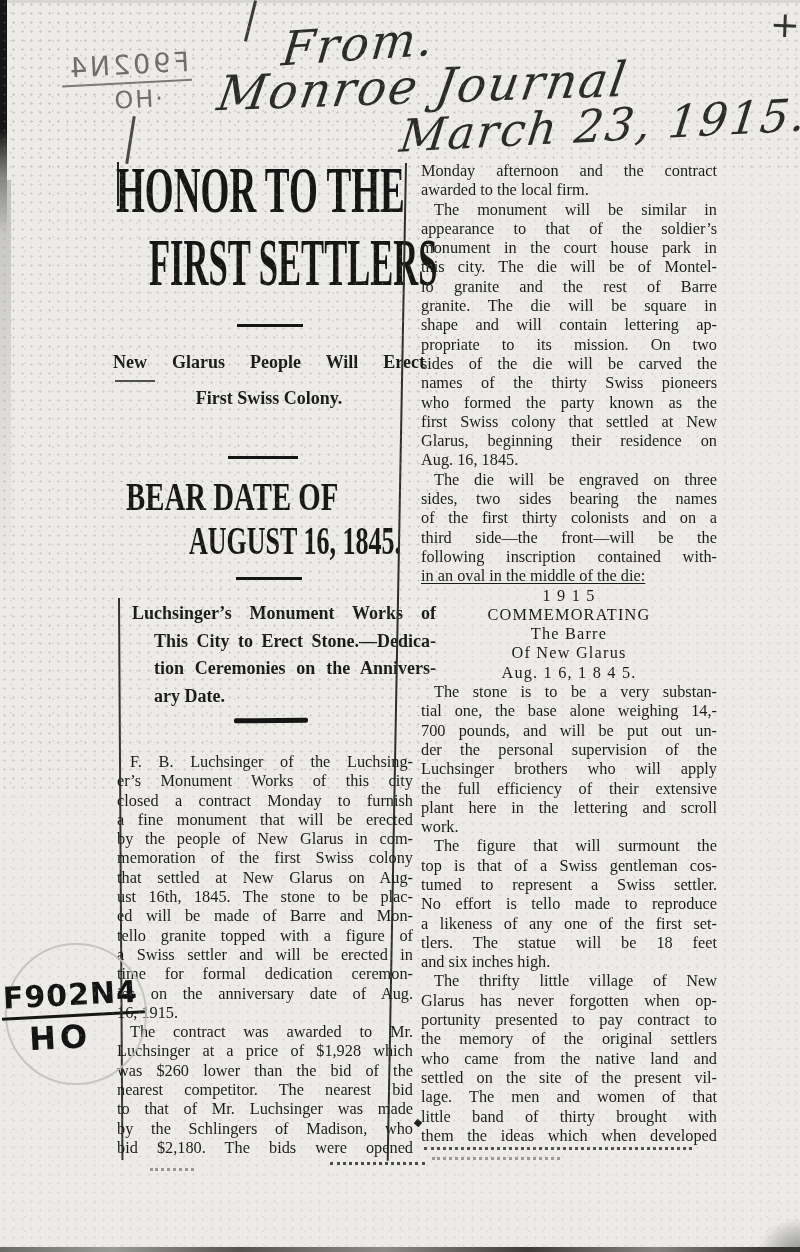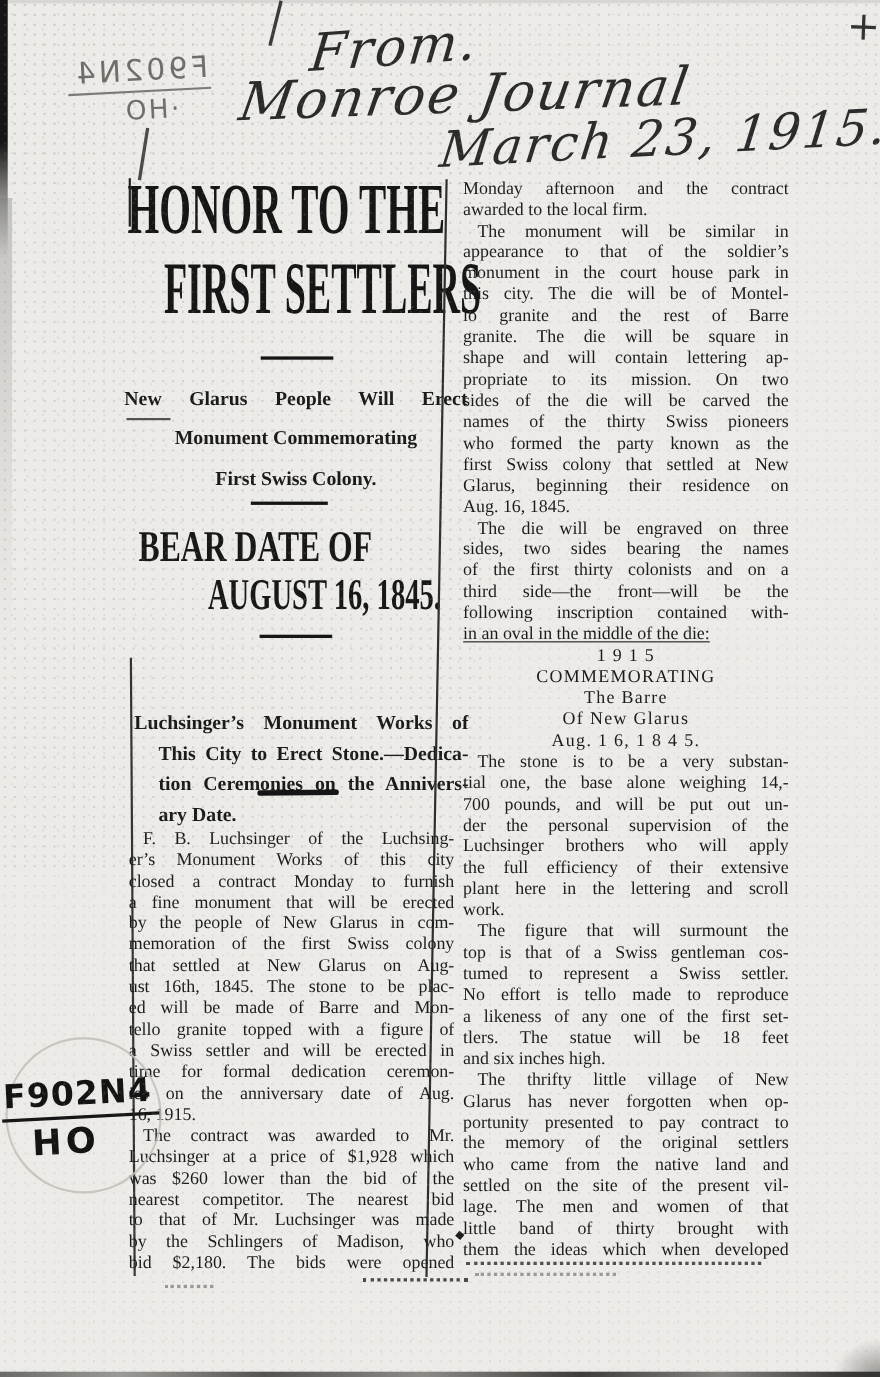--- a/index.html
+++ b/index.html
@@ -73,21 +73,21 @@
   .ln.ind{text-indent:13px;}
   .ln.ul{text-decoration:underline;text-underline-offset:2px;}
   .ln.cen{text-align:center;text-align-last:center;}
   .ln.hang{padding-left:22px;}
   .insc{letter-spacing:1.2px;}
   .body-col{position:absolute;font-size:16.3px;line-height:19.3px;width:296px;}
   .left-body{left:117px;top:752px;}
   .right-body{left:421px;top:161px;}
   .subhead{position:absolute;left:113px;top:344px;width:312px;font-size:18px;font-weight:bold;line-height:36.3px;}
   .subhead .ln{height:36.3px;}
-  .deck{position:absolute;left:122px;top:600px;width:304px;font-size:18px;font-weight:bold;line-height:27.6px;margin-top:44px;}
+  .deck{position:absolute;left:132px;top:600px;width:304px;font-size:18px;font-weight:bold;line-height:27.6px;}
   .deck .ln{height:27.6px;}
   
   .art{position:absolute;}
   .new-underline{left:115px;top:380px;width:40px;height:2px;background:#2a2a28;opacity:.8;}
   .blob{left:415px;top:1120px;width:6px;height:6px;background:#1e1e1c;transform:rotate(40deg);}
   .dotsA{left:330px;top:1162px;width:95px;border-bottom:3.5px dotted #2e2e2c;opacity:.85;}
   .dotsB{left:150px;top:1168px;width:44px;border-bottom:3px dotted #55534f;opacity:.55;}
   .dotsC{left:424px;top:1147px;width:268px;border-bottom:3.5px dotted #2a2a28;opacity:.8;}
   .dotsD{left:432px;top:1157px;width:128px;border-bottom:3px dotted #4c4b47;opacity:.5;}
   .speck-over{inset:0;opacity:.14;}
@@ -118,21 +118,20 @@
   </div>
   <div class="stray-slash"></div>
   <div class="stray-top"></div>
 
   <div class="hl hl1">HONOR TO THE</div>
   <div class="hl hl2">FIRST SETTLERS</div>
   <div class="rule rule1"></div>
 
   <div class="subhead" id="subhead">
       <div class="ln">New Glarus People Will Erect</div>
-      <div class="ln cen">Monument Commemorating</div>
       <div class="ln cen">First Swiss Colony.</div>
     </div>
   <div class="art new-underline"></div>
   <div class="rule rule2"></div>
 
   <div class="bd bd1">BEAR DATE OF</div>
   <div class="bd bd2">AUGUST 16, 1845.</div>
   <div class="rule rule3"></div>
 
   <div class="deck" id="deck">

